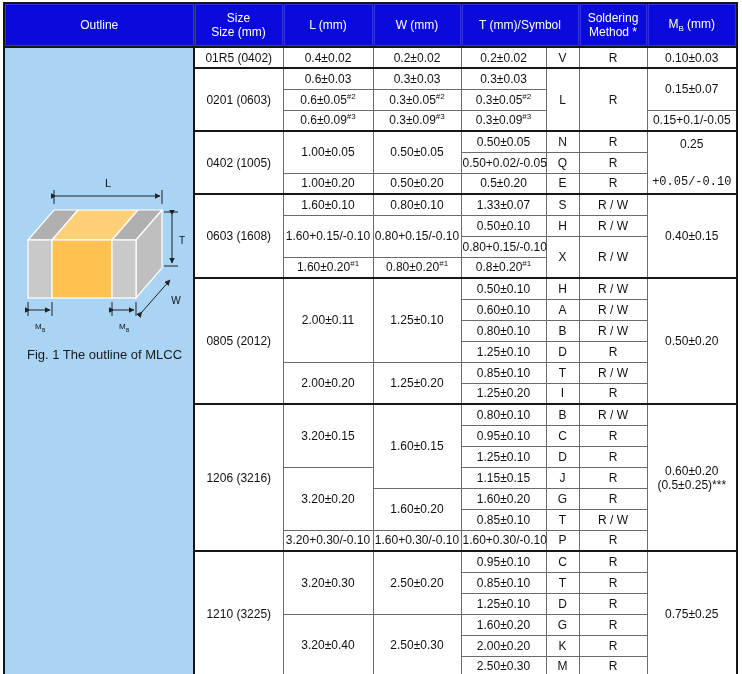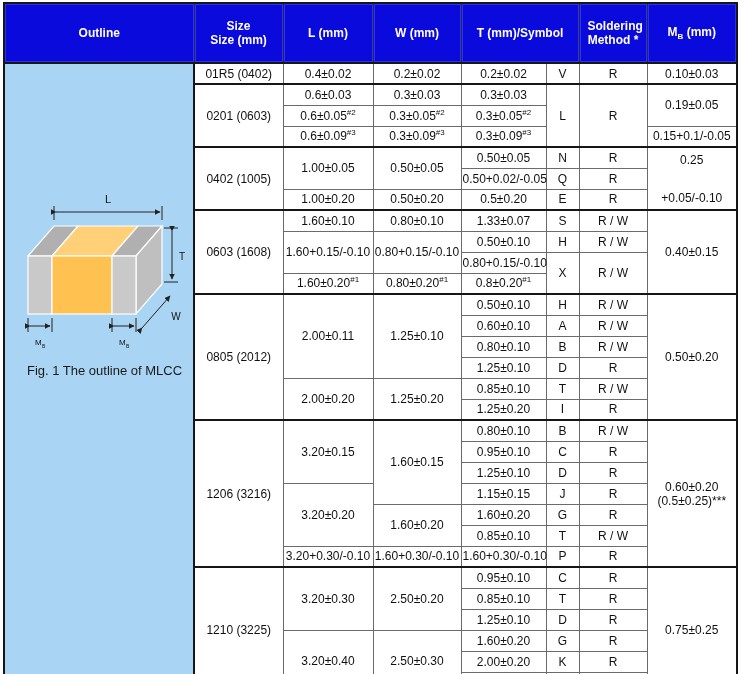--- a/index.html
+++ b/index.html
@@ -6,41 +6,41 @@
   body {
     width:742px; height:674px; overflow:hidden; background:#ffffff;
     font-family:"Liberation Sans", sans-serif; color:#111;
   }
   table.spec {
     border-collapse:collapse; table-layout:fixed;
     width:733px; margin:2px 0 0 3px;
     border:2px solid #161616;
   }
   thead th {
-    background:#0a0adc; color:#ffffff; font-weight:bold; font-size:12px;
+    background:#0a0adc; color:#ffffff; font-weight:normal; font-size:12px;
     border:1px solid #23235e; border-bottom:2px solid #161616;
-    height:42px; padding:8px; text-align:center;
+    height:42px; padding:0; text-align:center;
     box-shadow:inset 0 0 0 1px rgba(150,170,255,0.25);
   }
   .hdr2 div { line-height:14px; }
   tbody td {
     border:1px solid #6b6b6b; text-align:center; vertical-align:middle;
     font-size:12px; padding:0 1px; background:#ffffff; color:#101010;
   }
   tbody tr { height:21px; }
   tr.sec > td { border-top:2px solid #161616; }
   td.outline-cell {
     background:#a9d4f3; border-right:2px solid #161616; vertical-align:top;
     padding:0;
   }
   sup { font-size:8px; vertical-align:super; line-height:0; }
   sub.hdr-sub { font-size:8px; }
   .fig-wrap { padding-top:126px; text-align:center; }
   .fig-caption { font-size:13px; color:#1a1a1a; margin-top:4px;padding-left:11px; }
-  .mb2-14 { margin-top:24px; }
+  .mb2-14 { margin-top:24px;font-family:Liberation Mono, monospace; }
   .mb2-18 { }
 </style>
 </head>
 <body>
 
 <table class="spec">
   <colgroup>
     <col style="width:190px">
       <col style="width:89px">
       <col style="width:90px">
@@ -137,21 +137,21 @@
       <td>0.10±0.03</td>
     </tr>
 
     <tr class="sec">
       <td rowspan="3">0201 (0603)</td>
       <td>0.6±0.03</td>
       <td>0.3±0.03</td>
       <td>0.3±0.03</td>
       <td rowspan="3">L</td>
       <td rowspan="3">R</td>
-      <td rowspan="2">0.19±0.05</td>
+      <td rowspan="2">0.15±0.07</td>
     </tr>
     <tr>
       <td><span>0.6±0.05</span><sup>#2</sup></td>
       <td><span>0.3±0.05</span><sup>#2</sup></td>
       <td><span>0.3±0.05</span><sup>#2</sup></td>
     </tr>
     <tr>
       <td><span>0.6±0.09</span><sup>#3</sup></td>
       <td><span>0.3±0.09</span><sup>#3</sup></td>
       <td><span>0.3±0.09</span><sup>#3</sup></td>

